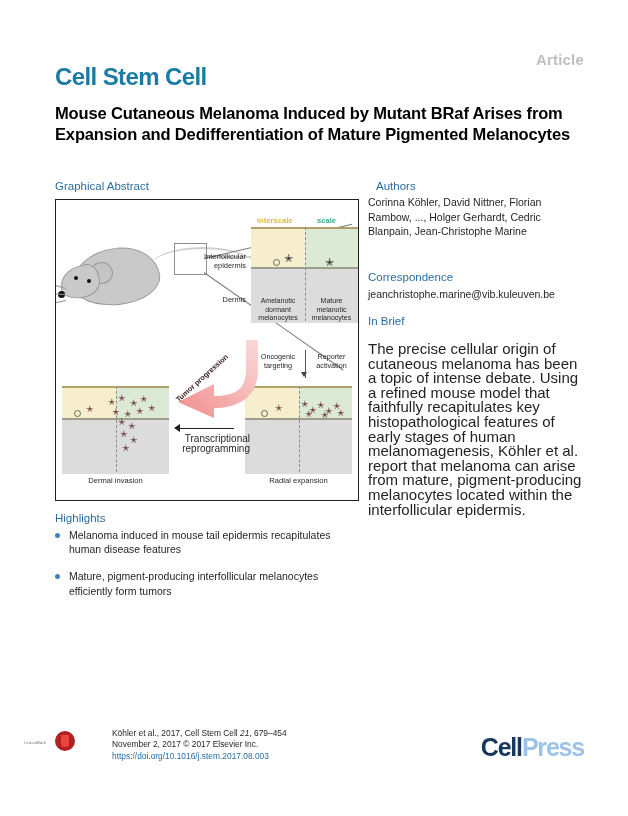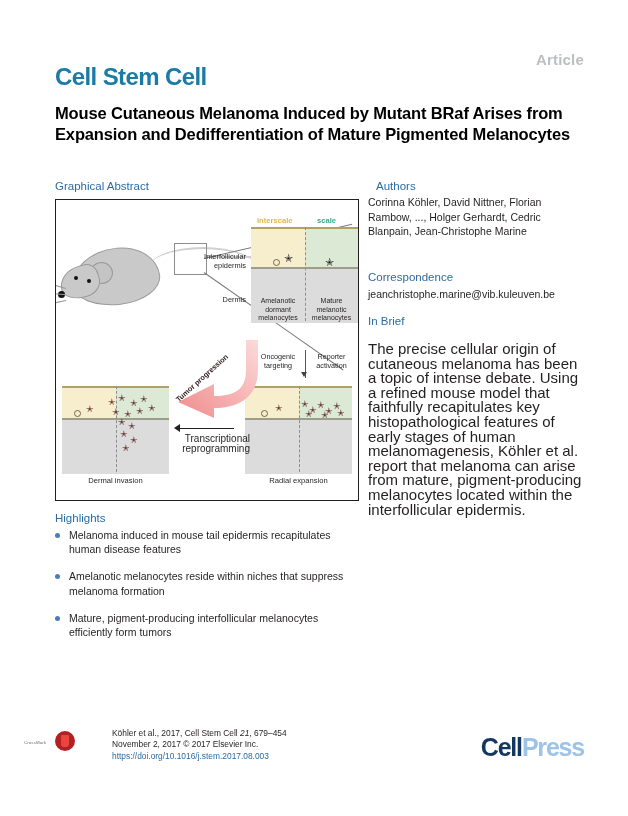--- a/index.html
+++ b/index.html
@@ -424,24 +424,20 @@
   <div class="rcol inbrief-body">The precise cellular origin of cutaneous melanoma has been a topic of intense debate. Using a refined mouse model that faithfully recapitulates key histopathological features of early stages of human melanomagenesis, Köhler et al. report that melanoma can arise from mature, pigment-producing melanocytes located within the interfollicular epidermis.</div>
 
   <div class="sec-head" id="highlights-heading">Highlights</div>
   <div class="highlights">
     <div class="hl-item">
       <div class="hl-bullet"></div>
       <div class="hl-text">Melanoma induced in mouse tail epidermis recapitulates human disease features</div>
     </div>
     <div class="hl-item">
       <div class="hl-bullet"></div>
-      <div class="hl-text">Amelanotic melanocytes reside within niches that suppress melanoma formation</div>
-    </div>
-    <div class="hl-item">
-      <div class="hl-bullet"></div>
       <div class="hl-text">Mature, pigment-producing interfollicular melanocytes efficiently form tumors</div>
     </div>
   </div>
 
   <div class="crossmark">
     <div class="cm-circle">
         <div class="cm-inner"></div>
       </div>
   </div>
   <div class="cm-label">CrossMark</div>

